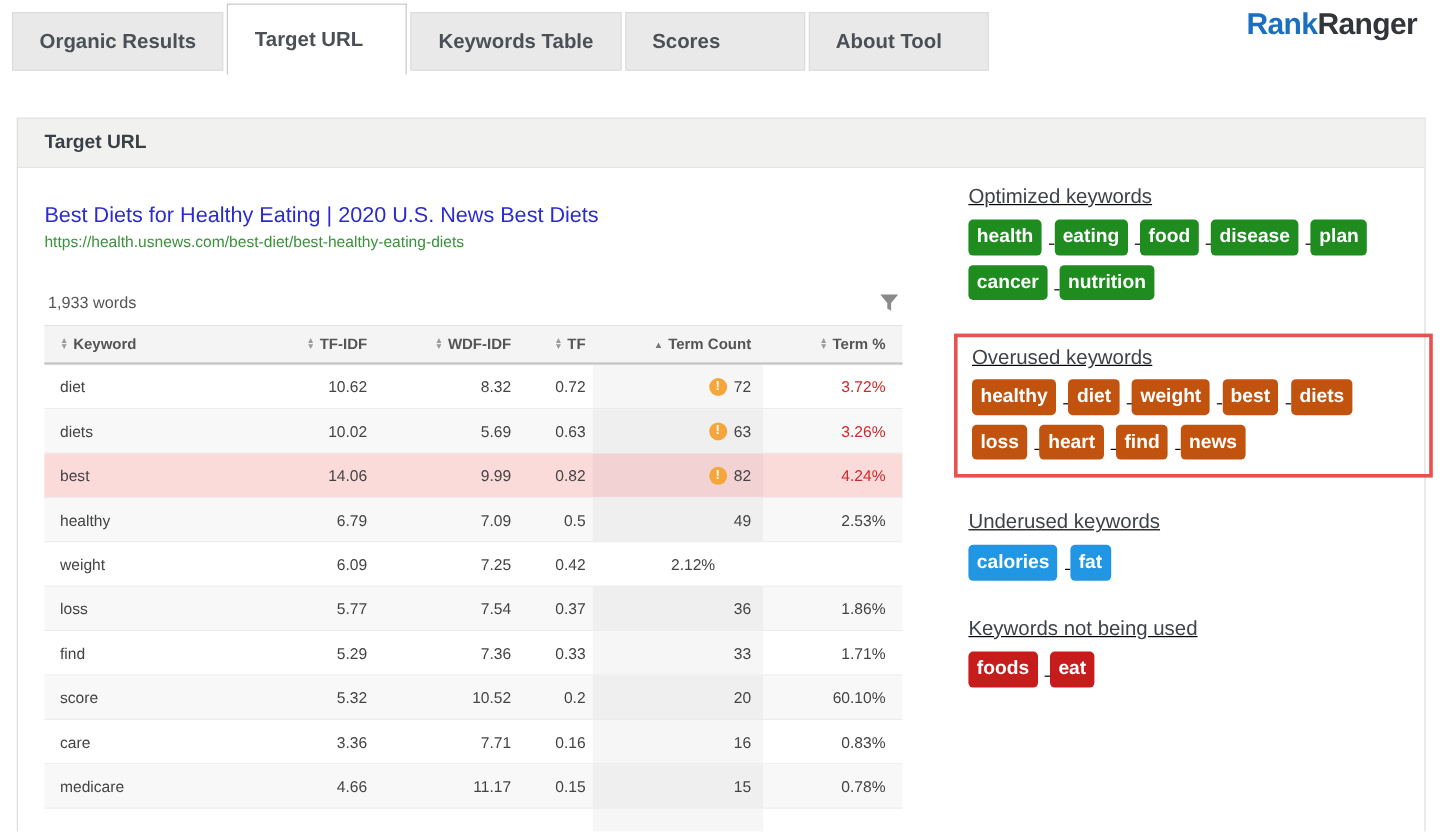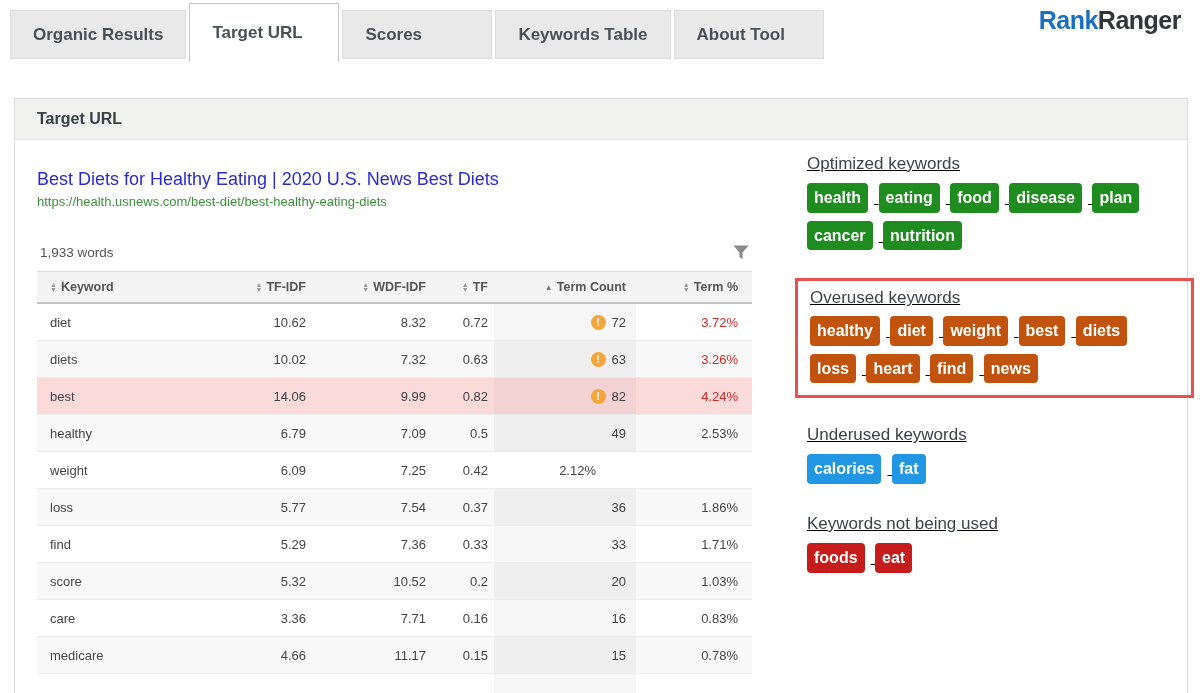--- a/index.html
+++ b/index.html
@@ -88,25 +88,25 @@
 
     <div class="tab">
       <span>Organic Results</span>
     </div>
 
     <div class="tab active">
       <span>Target URL</span>
     </div>
 
     <div class="tab">
+      <span>Keywords Table</span>
+    </div>
+
+    <div class="tab">
       <span>Scores</span>
-    </div>
-
-    <div class="tab">
-      <span>Keywords Table</span>
     </div>
 
     <div class="tab">
       <span>About Tool</span>
     </div>
 
 </div>
 
 <div class="logo">
   <span class="p1">Rank</span><span class="p2">Ranger</span>
@@ -182,21 +182,21 @@
           <div class="td c-count">
             <span class="warn-icon"></span>
             <span>72</span>
           </div>
           <div class="td c-pct pct-red">3.72%</div>
         </div>
 
         <div class="trow">
           <div class="td c-kw">diets</div>
           <div class="td c-tfidf">10.02</div>
-          <div class="td c-wdf">7.32</div>
+          <div class="td c-wdf">5.69</div>
           <div class="td c-tf">0.63</div>
           <div class="td c-count">
             <span class="warn-icon"></span>
             <span>63</span>
           </div>
           <div class="td c-pct pct-red">3.26%</div>
         </div>
 
         <div class="trow highlight">
           <div class="td c-kw">best</div>
@@ -256,21 +256,21 @@
 
         <div class="trow">
           <div class="td c-kw">score</div>
           <div class="td c-tfidf">5.32</div>
           <div class="td c-wdf">10.52</div>
           <div class="td c-tf">0.2</div>
           <div class="td c-count">
 
             <span>20</span>
           </div>
-          <div class="td c-pct">1.03%</div>
+          <div class="td c-pct">60.10%</div>
         </div>
 
         <div class="trow">
           <div class="td c-kw">care</div>
           <div class="td c-tfidf">3.36</div>
           <div class="td c-wdf">7.71</div>
           <div class="td c-tf">0.16</div>
           <div class="td c-count">
 
             <span>16</span>

